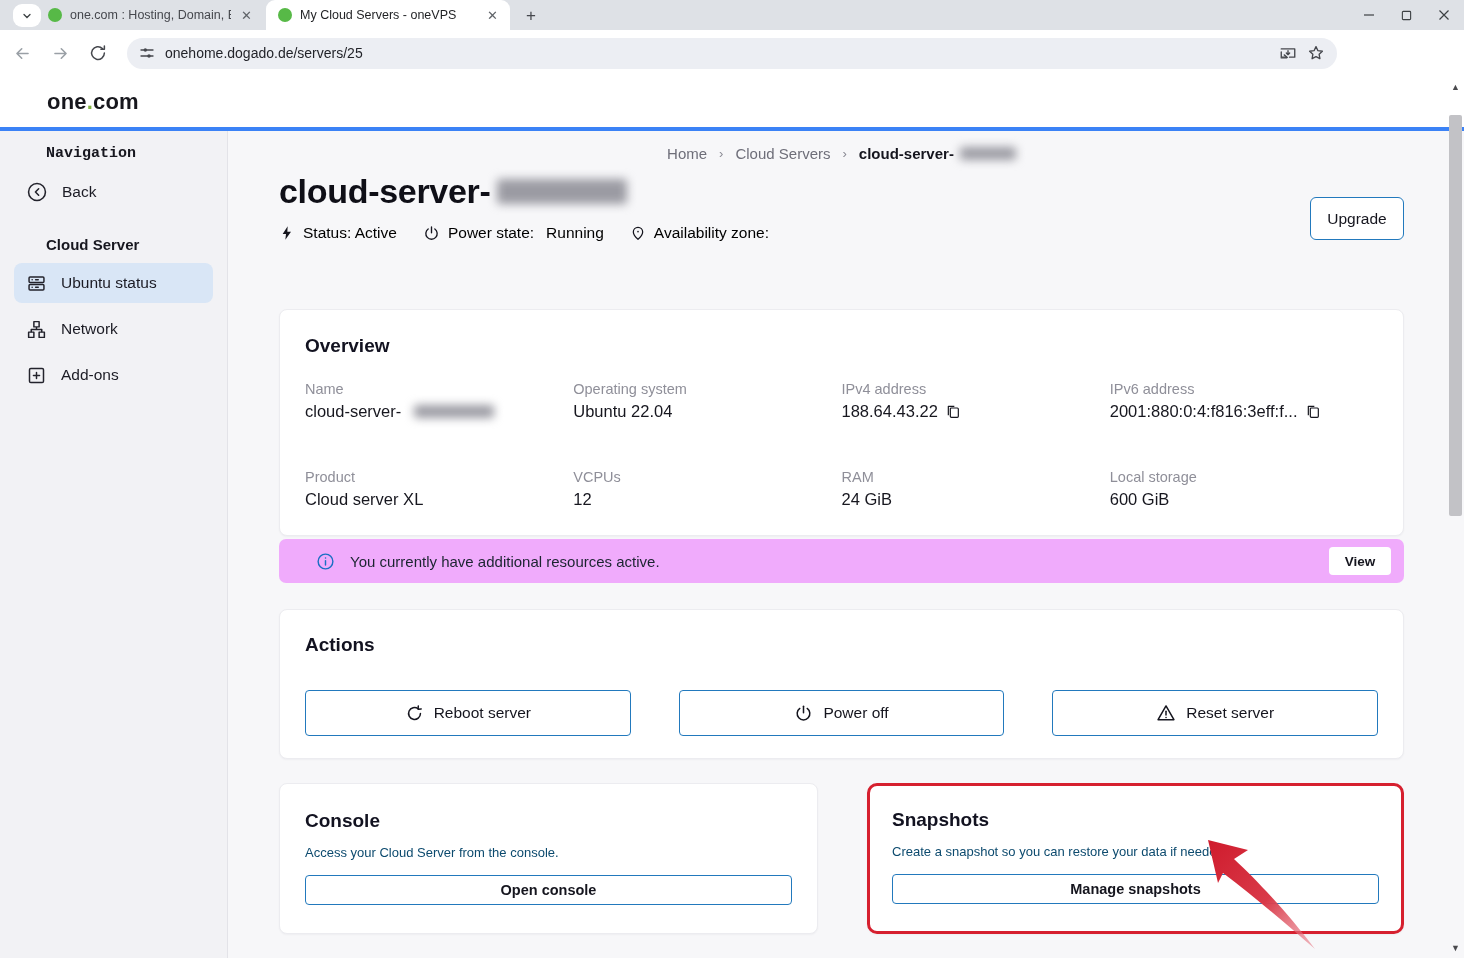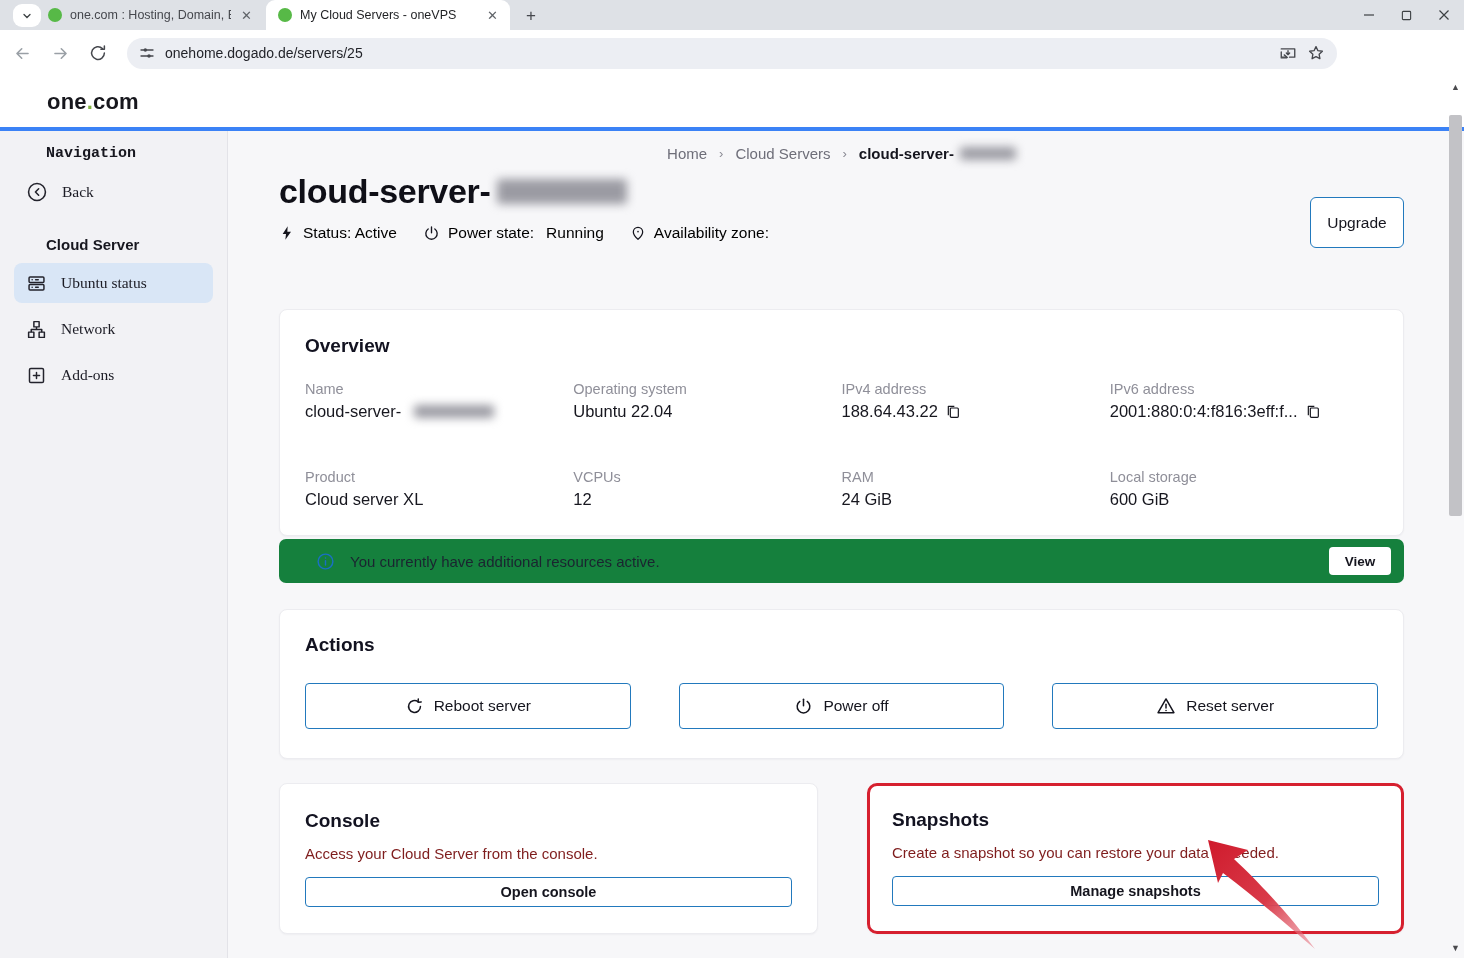--- a/index.html
+++ b/index.html
@@ -27,66 +27,66 @@
   .pillicon { color:#45474d; display:flex; align-items:center; }
 
   .appheader { position:absolute; left:0; top:76px; width:1464px; height:55px; background:#fff; border-bottom:4px solid #3b82f6; display:flex; align-items:center; padding-left:47px; }
   .logo { font-size:22px; font-weight:700; letter-spacing:.2px; color:#17171d; }
   .logo .dot { color:#82b440; font-weight:800; }
 
   
   .sidebar { position:absolute; left:0; top:131px; width:228px; height:827px; background:#f2f2f5; border-right:1px solid #e3e3e8; padding:14px 14px 0 14px; }
   .side-heading { font-size:15px; font-weight:700; color:#17171f; padding:4px 0 4px 32px; }
   .side-heading.first { padding-top:0;font-family:Liberation Mono, monospace; }
-  .side-row { display:flex; align-items:center; gap:14px; height:40px; padding:0 12px; margin:6px 0; border-radius:8px; font-size:15.5px; color:#1b1b24;font-family:Liberation Serif, serif; }
+  .side-row { display:flex; align-items:center; gap:14px; height:40px; padding:0 12px; margin:6px 0; border-radius:8px; font-size:15.5px; color:#1b1b24; }
   .side-row.selected { background:#d9e6f6; }
   .side-row .sicon { display:flex; align-items:center; color:#23232c; }
   .side-gap { height:14px; }
 
   
   .main { position:absolute; left:229px; top:131px; width:1218px; height:827px; background:#f7f7f9; padding:12px 43px 0 50px; }
   .breadcrumb { display:flex; align-items:center; gap:12px; font-size:15px; color:#6e6e79; height:20px;justify-content:center; }
   .breadcrumb .sep { font-size:13px; color:#8a8a94; }
   .breadcrumb .current { font-weight:700; color:#15151e; display:flex; align-items:center; }
   .page-title { margin-top:9px; font-size:34px; font-weight:700; letter-spacing:-.3px; color:#0f0f17; display:flex; align-items:center; }
   .blur-blob { display:inline-block; background:#9b9ba3; border-radius:3px; filter:blur(5px); margin-left:6px; }
   .blob-sm { width:56px; height:13px; }
   .blob-lg { width:130px; height:25px; }
   .blob-md { width:80px; height:13px; }
 
-  .upgrade-btn { position:absolute; top:66px; right:43px; width:94px; height:51px; background:#fff; border:1px solid #2279bd; border-radius:6px; font-size:15.5px; color:#15151e; display:flex; align-items:center; justify-content:center; }
+  .upgrade-btn { position:absolute; top:66px; right:43px; width:94px; height:43px; background:#fff; border:1px solid #2279bd; border-radius:6px; font-size:15.5px; color:#15151e; display:flex; align-items:center; justify-content:center; }
 
   .status-row { margin-top:12px; display:flex; align-items:center; gap:26px; font-size:15.5px; color:#000000; height:20px; }
   .status-item { display:flex; align-items:center; gap:8px; }
   .status-item .value { margin-left:4px; }
   .sticon { display:flex; align-items:center; color:#15151e; }
 
   .card { background:#fff; border:1px solid #ececf0; border-radius:8px; box-shadow:0 1px 2px rgba(16,24,40,.04); }
   .overview-card { margin-top:66px; padding:25px 25px 26px 25px; }
   .card-heading { font-size:19px; font-weight:700; color:#121220; }
   .fields-grid { margin-top:24px; display:grid; grid-template-columns:repeat(4,1fr); row-gap:48px; }
   .f-label { font-size:14.5px; color:#8f8f99; }
   .f-value { margin-top:5px; font-size:16.5px; color:#17171f; display:flex; align-items:center; gap:7px; }
   .copy-icon { color:#17171f; display:flex; }
 
-  .banner { margin-top:3px; height:44px; background:#15803d; border-radius:7px; display:flex; align-items:center; padding:0 13px 0 37px; }
+  .banner { margin-top:3px; height:44px; background:#f0abfc; border-radius:7px; display:flex; align-items:center; padding:0 13px 0 37px; }
   .banner .iicon { color:#1a6fc4; display:flex; }
   .banner-text { margin-left:15px; font-size:15px; color:#1b2430; flex:1; }
   .view-btn { width:62px; height:28px; background:#fff; border:none; border-radius:4px; font-size:13.5px; font-weight:600; color:#15151e; display:flex; align-items:center; justify-content:center; }
 
   .actions-card { margin-top:26px; padding:24px 25px 0 25px; height:150px; }
-  .actions-row { margin-top:27px; display:flex; gap:48px; }
+  .actions-row { margin-top:34px; display:flex; gap:48px; }
   .action-btn { flex:1; height:46px; background:#fff; border:1px solid #2279bd; border-radius:4px; display:flex; align-items:center; justify-content:center; gap:10px; font-size:15.5px; color:#15151e; }
   .action-btn .aicon { display:flex; color:#15151e; }
 
   .bottom-row { margin-top:24px; display:flex; gap:49px; align-items:flex-start; }
   .half-card { padding:26px 25px 0 25px; height:151px; }
   .console-card { width:539px; }
   .snapshots-card { width:537px; border:3px solid #d6202f; border-radius:10px; padding:23px 22px 0 22px; position:relative; }
-  .card-desc { margin-top:13px; font-size:15px; color:#7f1d1d; }
+  .card-desc { margin-top:13px; font-size:13px; color:#0c4a6e; }
   .wide-btn { margin-top:15px; width:100%; height:30px; background:#fff; border:1px solid #2279bd; border-radius:4px; font-size:14.5px; font-weight:600; color:#15151e; display:flex; align-items:center; justify-content:center; font-family:"Liberation Sans",sans-serif; }
   .red-arrow { position:absolute; right:78px; bottom:-22px; width:122px; height:116px; pointer-events:none; }
 
   
   .scrollbar { position:absolute; right:0; top:76px; width:17px; height:882px; }
   .sb-arrow { position:absolute; left:0; width:17px; height:14px; display:flex; align-items:center; justify-content:center; color:#4a4a4e; font-size:9px; }
   .sb-thumb { position:absolute; left:2px; top:39px; width:13px; height:401px; background:#c2c2c6; border-radius:2px; }
 
   svg { display:block; }
 </style>

